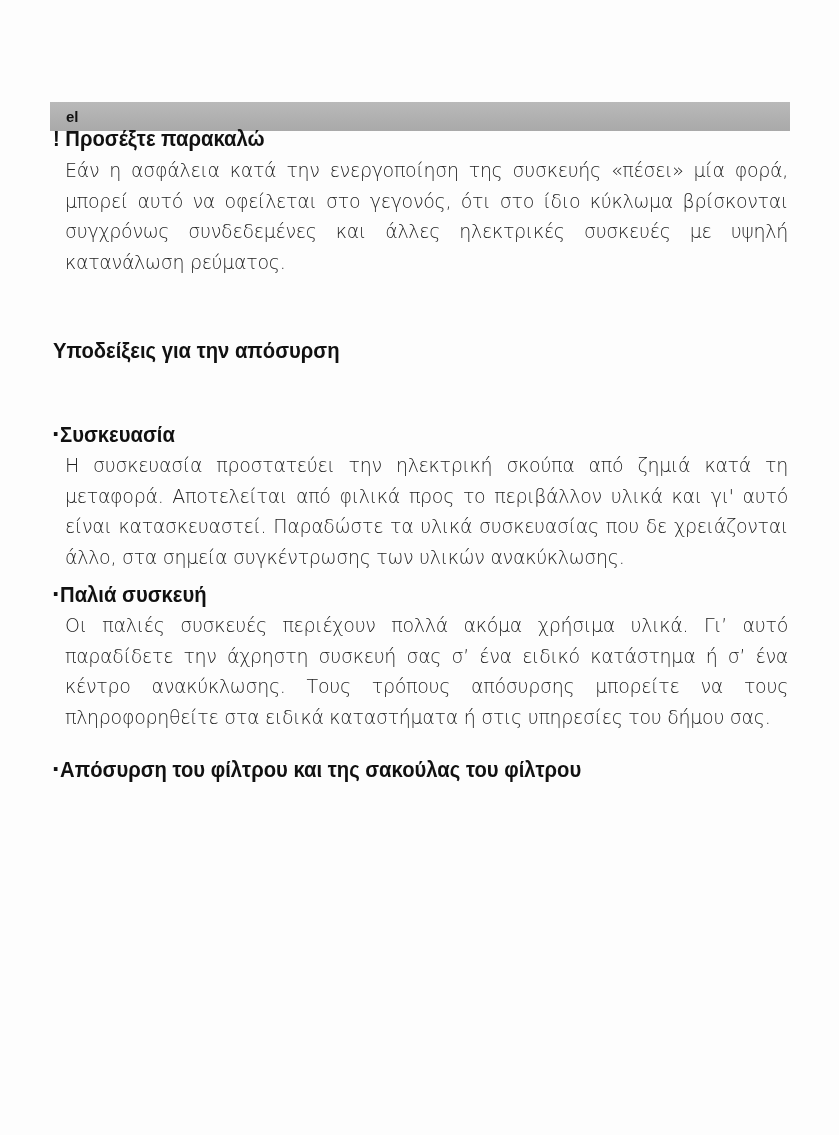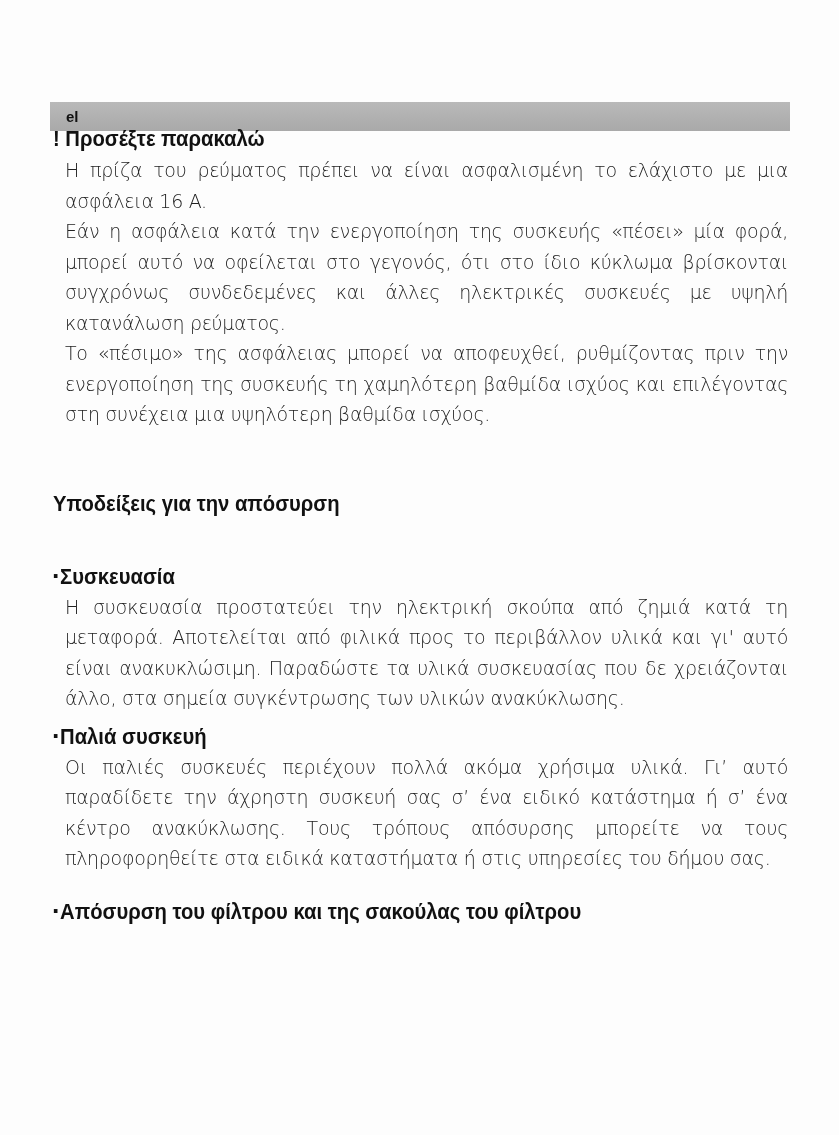--- a/index.html
+++ b/index.html
@@ -49,48 +49,46 @@
   }
   .sub {
     font-family: "Liberation Sans", sans-serif;
     font-weight: bold; font-size: 22px; color: #111;
     line-height: 30px; margin: 0;
     transform: scaleX(0.92); transform-origin: left;
     white-space: nowrap;
   }
   .sub .bullet { font-size: 16px; vertical-align: 3px; margin-right: 2px; }
   .item { margin-top: 0; }
-  #item0 { margin-top: 41px; }
+  #item0 { margin-top: 52px; }
   #item1 { margin-top: 7px; }
   #item2 { margin-top: 22px; }
 </style>
 </head>
 <body>
 
 <div class="lang-bar">
   <span class="lang-code">el</span>
 </div>
 
 <div class="content">
 
   <section>
     <h2 class="h-warn">! Προσέξτε παρακαλώ</h2>
-    <p class="para">Η πρίζα του ρεύματος πρέπει να είναι ασφαλισμένη το ελάχιστο με μια ασφάλεια 16 A.</p>
     <p class="para">Εάν η ασφάλεια κατά την ενεργοποίηση της συσκευής «πέσει» μία φορά, μπορεί αυτό να οφείλεται στο γεγονός, ότι στο ίδιο κύκλωμα βρίσκονται συγχρόνως συνδεδεμένες και άλλες ηλεκτρικές συσκευές με υψηλή κατανάλωση ρεύματος.</p>
-    <p class="para">Το «πέσιμο» της ασφάλειας μπορεί να αποφευχθεί, ρυθμίζοντας πριν την ενεργοποίηση της συσκευής τη χαμηλότερη βαθμίδα ισχύος και επιλέγοντας στη συνέχεια μια υψηλότερη βαθμίδα ισχύος.</p>
   </section>
 
   <section>
     <h2 class="h-section">Υποδείξεις για την απόσυρση</h2>
 
     <div class="item" id="item0">
       <h3 class="sub">
         <span class="bullet">▪</span><span>Συσκευασία</span>
       </h3>
-      <p class="para">Η συσκευασία προστατεύει την ηλεκτρική σκούπα από ζημιά κατά τη μεταφορά. Αποτελείται από φιλικά προς το περιβάλλον υλικά και γι' αυτό είναι ανακυκλώσιμη. Παραδώστε τα υλικά συσκευασίας που δε χρειάζονται άλλο, στα σημεία συγκέντρωσης των υλικών ανακύκλωσης.</p>
+      <p class="para">Η συσκευασία προστατεύει την ηλεκτρική σκούπα από ζημιά κατά τη μεταφορά. Αποτελείται από φιλικά προς το περιβάλλον υλικά και γι' αυτό είναι κατασκευαστεί. Παραδώστε τα υλικά συσκευασίας που δε χρειάζονται άλλο, στα σημεία συγκέντρωσης των υλικών ανακύκλωσης.</p>
     </div>
 
     <div class="item" id="item1">
       <h3 class="sub">
         <span class="bullet">▪</span><span>Παλιά συσκευή</span>
       </h3>
       <p class="para">Οι παλιές συσκευές περιέχουν πολλά ακόμα χρήσιμα υλικά. Γι’ αυτό παραδίδετε την άχρηστη συσκευή σας σ’ ένα ειδικό κατάστημα ή σ’ ένα κέντρο ανακύκλωσης. Τους τρόπους απόσυρσης μπορείτε να τους πληροφορηθείτε στα ειδικά καταστήματα ή στις υπηρεσίες του δήμου σας.</p>
     </div>
 
     <div class="item" id="item2">

